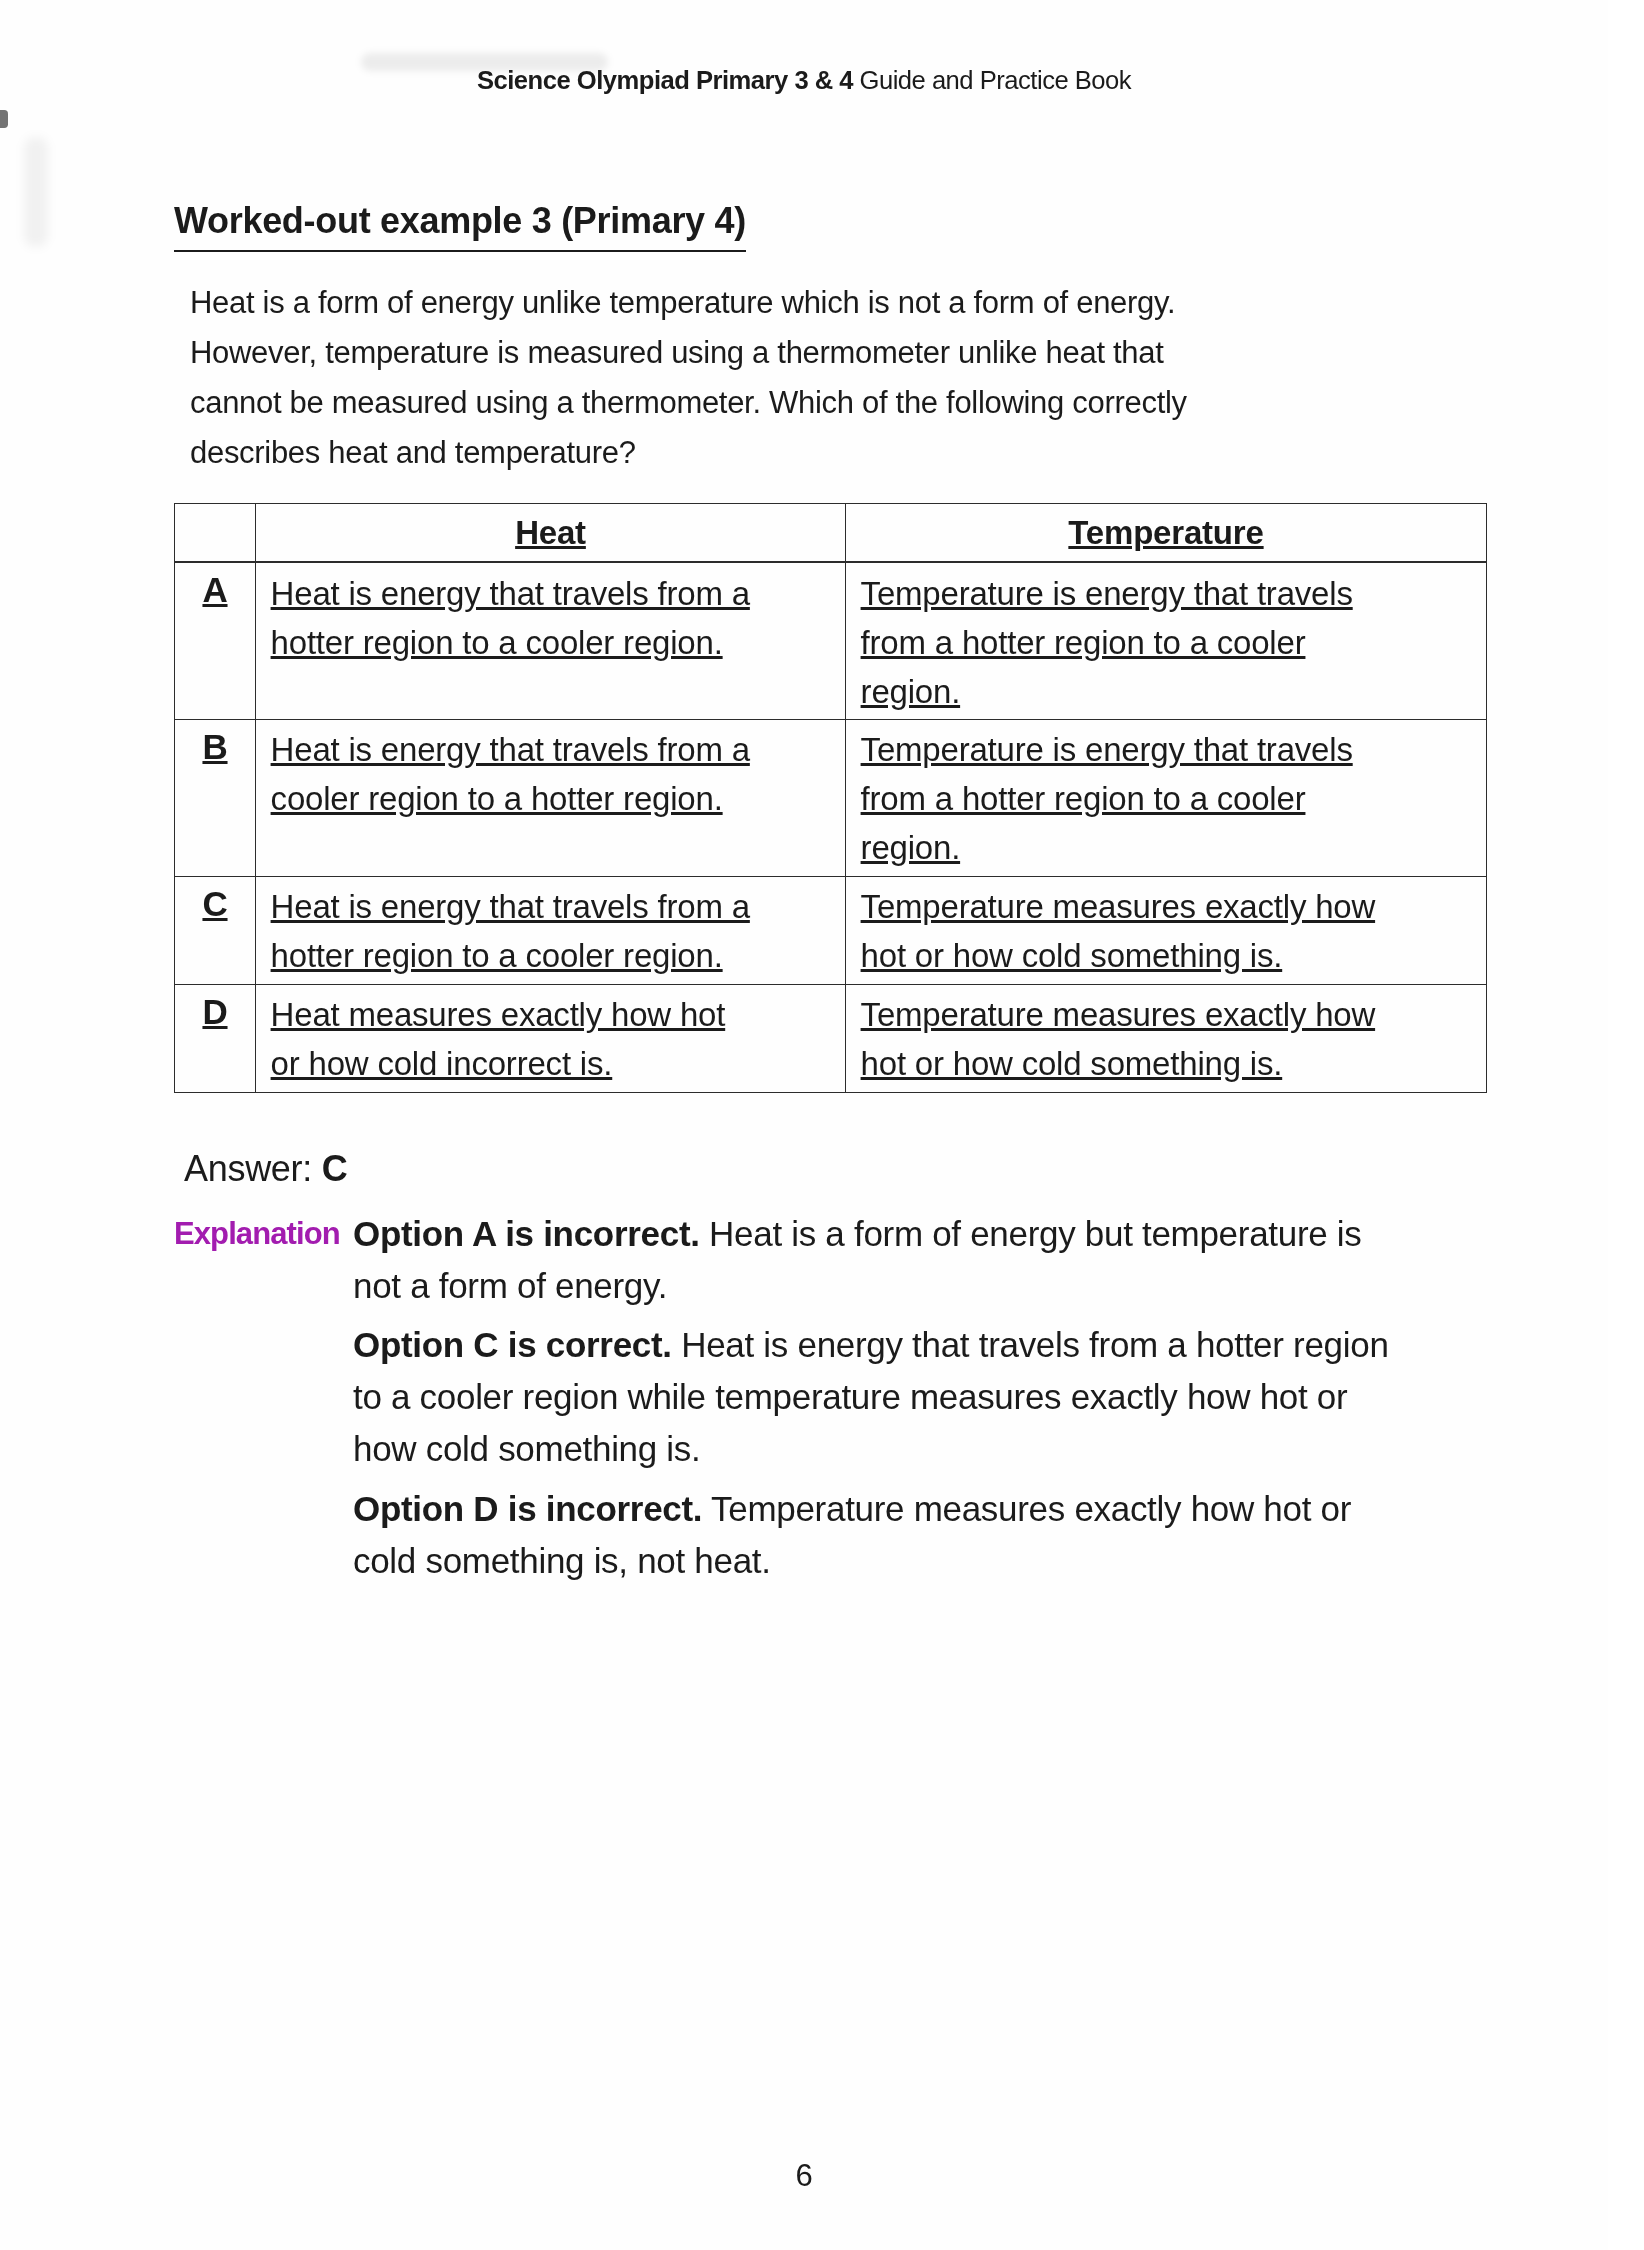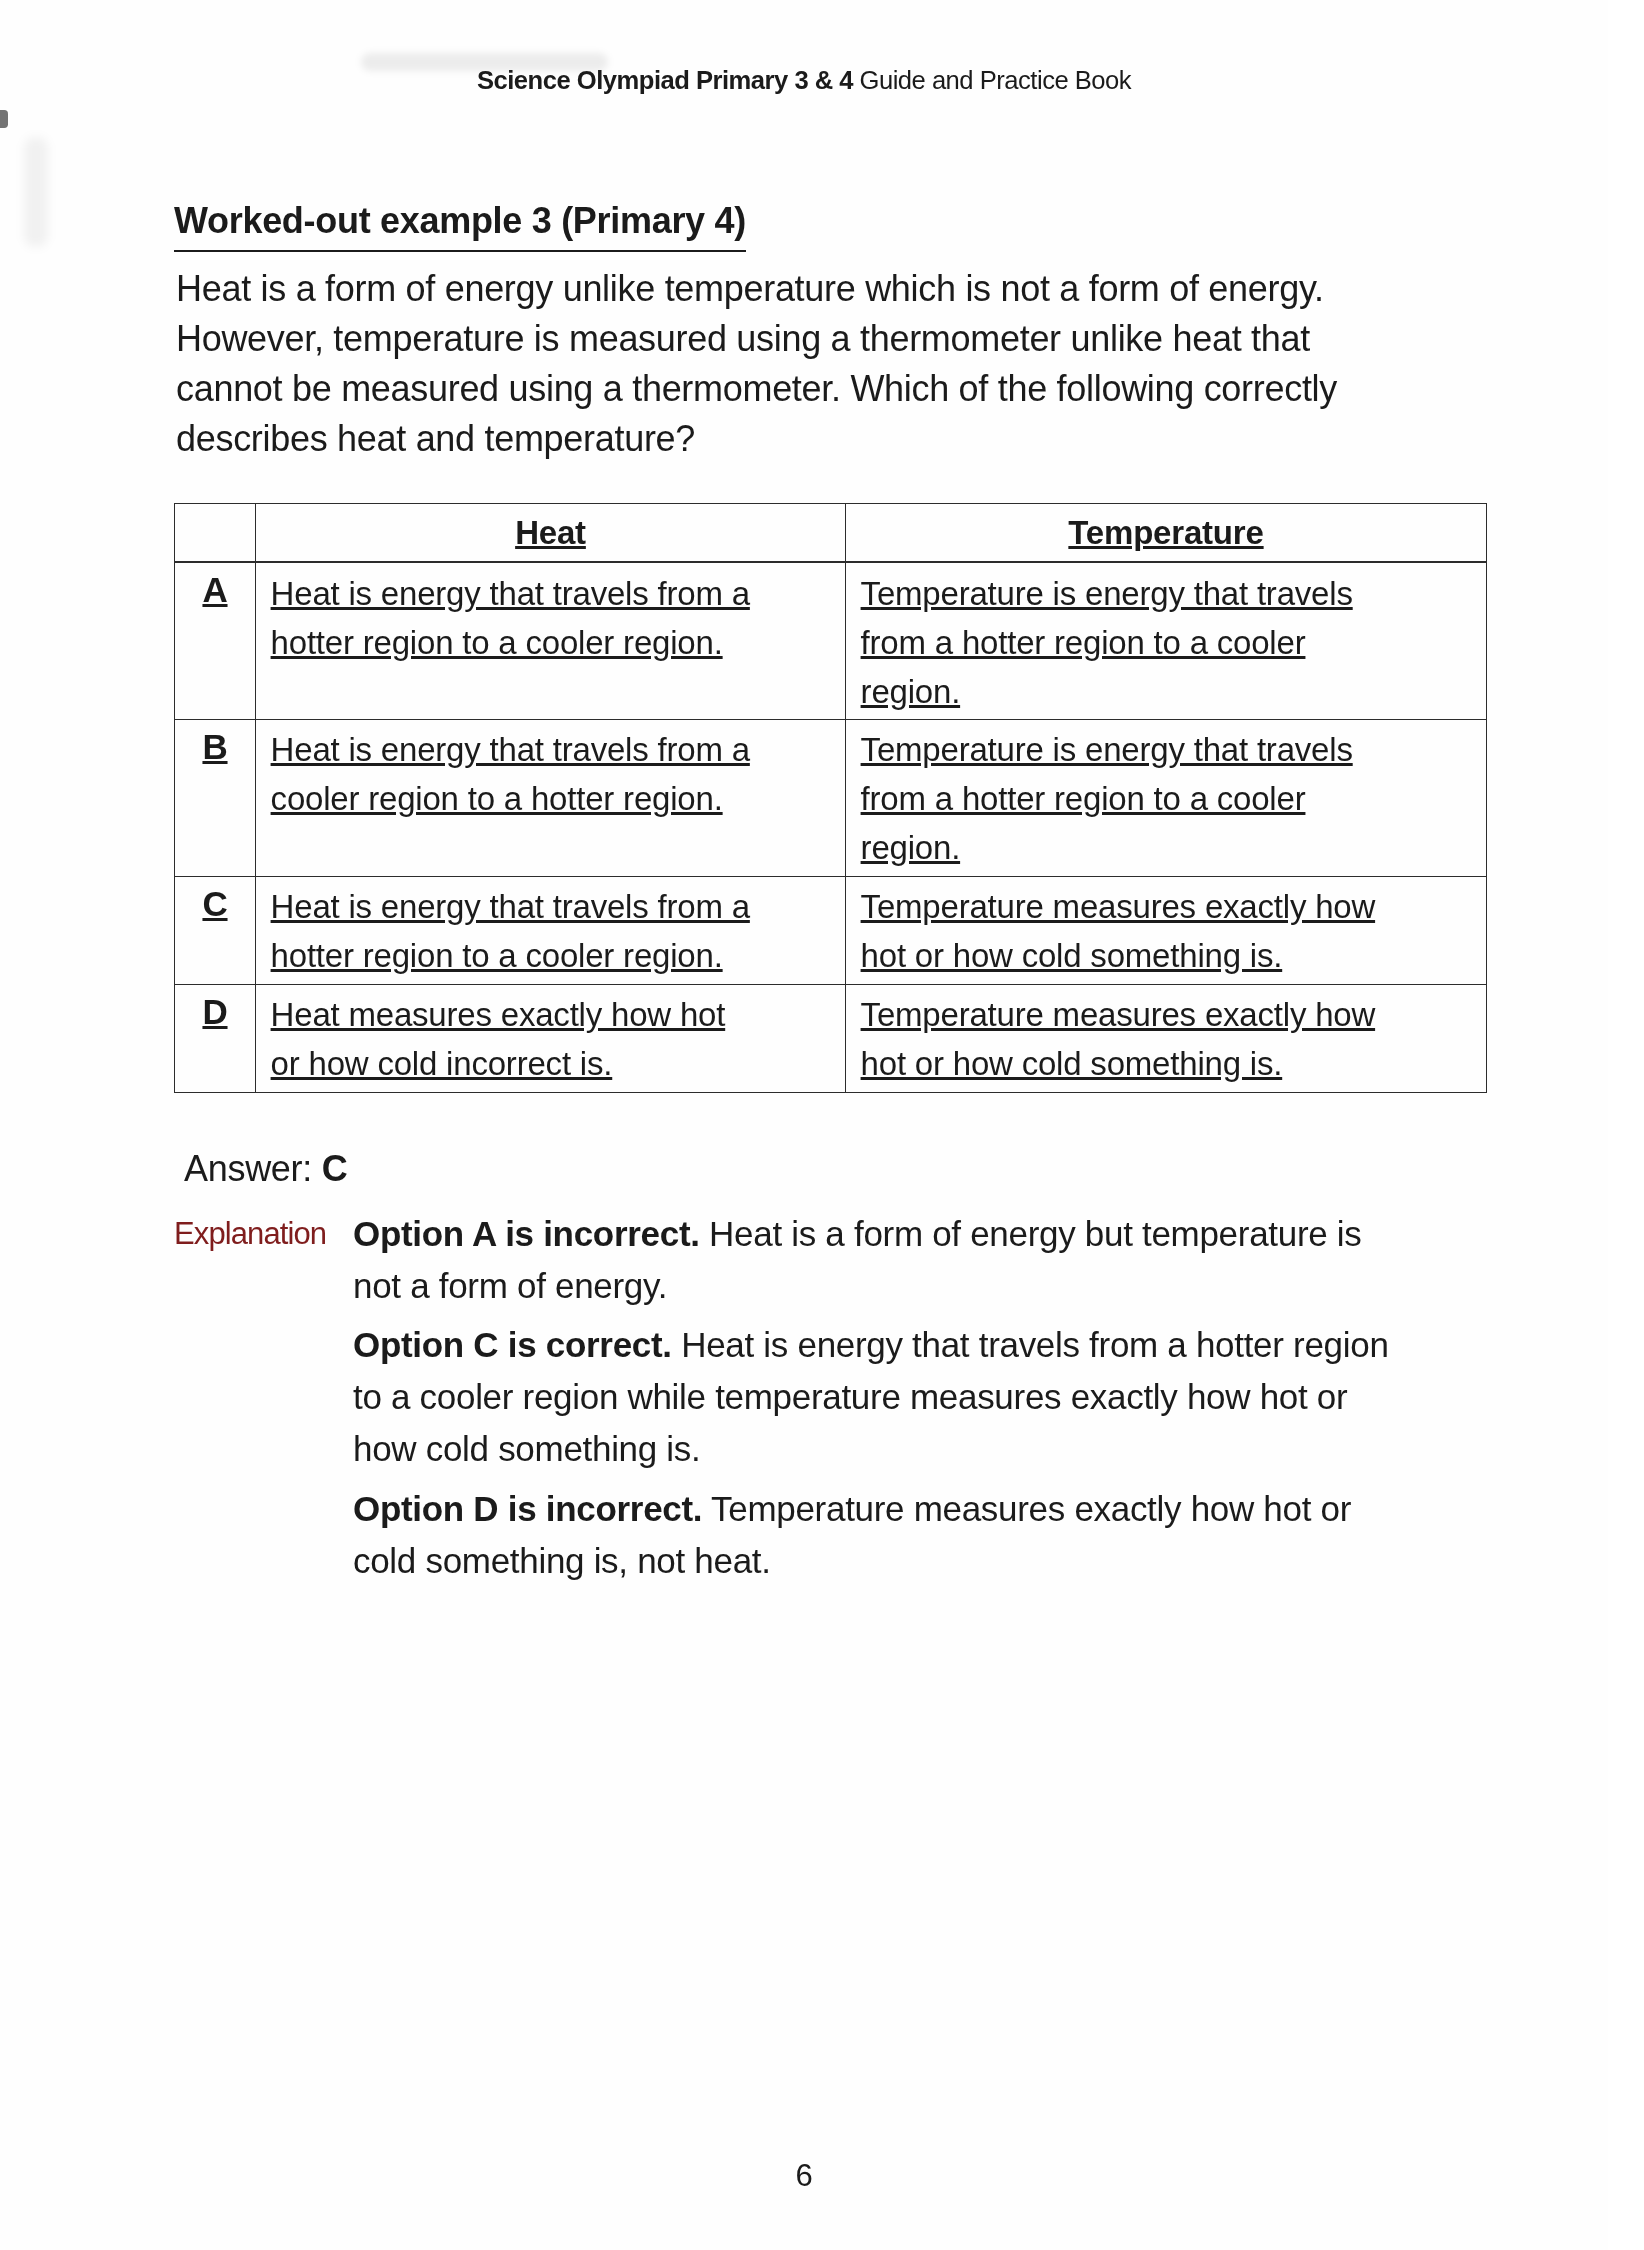--- a/index.html
+++ b/index.html
@@ -24,22 +24,22 @@
   .rh-bold{font-weight:700;}
   .rh-reg{font-weight:400;margin-left:6.4px;}
 
   .section-title{
     position:absolute;left:174px;top:201px;margin:0;
     font-size:36px;font-weight:700;letter-spacing:-0.3px;line-height:40px;
     display:inline-block;border-bottom:2.7px solid #1b1b1b;padding-bottom:9px;
   }
 
   .question{
-    position:absolute;left:174px;top:262px;margin:2px;width:1352px;
-    font-size:36px;line-height:50px;letter-spacing:-0.3px;
+    position:absolute;left:174px;top:262px;margin:16px;width:1352px;
+    font-size:31px;line-height:50px;letter-spacing:-0.3px;
     white-space:pre-line;
   }
 
   table.options-table{
     position:absolute;left:174px;top:503px;
     border-collapse:collapse;table-layout:fixed;
     width:1313px;
     text-decoration:underline;
   }
   .options-table col.col-letter{width:81px;}
@@ -69,21 +69,21 @@
     font-size:36px;line-height:42px;letter-spacing:-0.3px;
   }
   .answer b{font-weight:700;}
 
   .explanation{
     position:absolute;left:174px;top:1208px;
     display:flex;align-items:flex-start;
   }
   .exp-label{
     width:179px;flex:0 0 179px;
-    color:#7f1d1d;font-size:31px;line-height:52px;letter-spacing:-0.9px;
+    color:#a21caf;font-size:31px;line-height:52px;letter-spacing:-0.9px;font-weight:bold;
   }
   .exp-body{width:1243px;}
   .exp-item{
     margin:0 0 7.3px 0;font-size:35px;line-height:52px;letter-spacing:-0.3px;
     white-space:pre-line;
   }
   .exp-item b{font-weight:700;}
 
   .page-number{
     position:absolute;left:0;top:2158px;width:100%;

